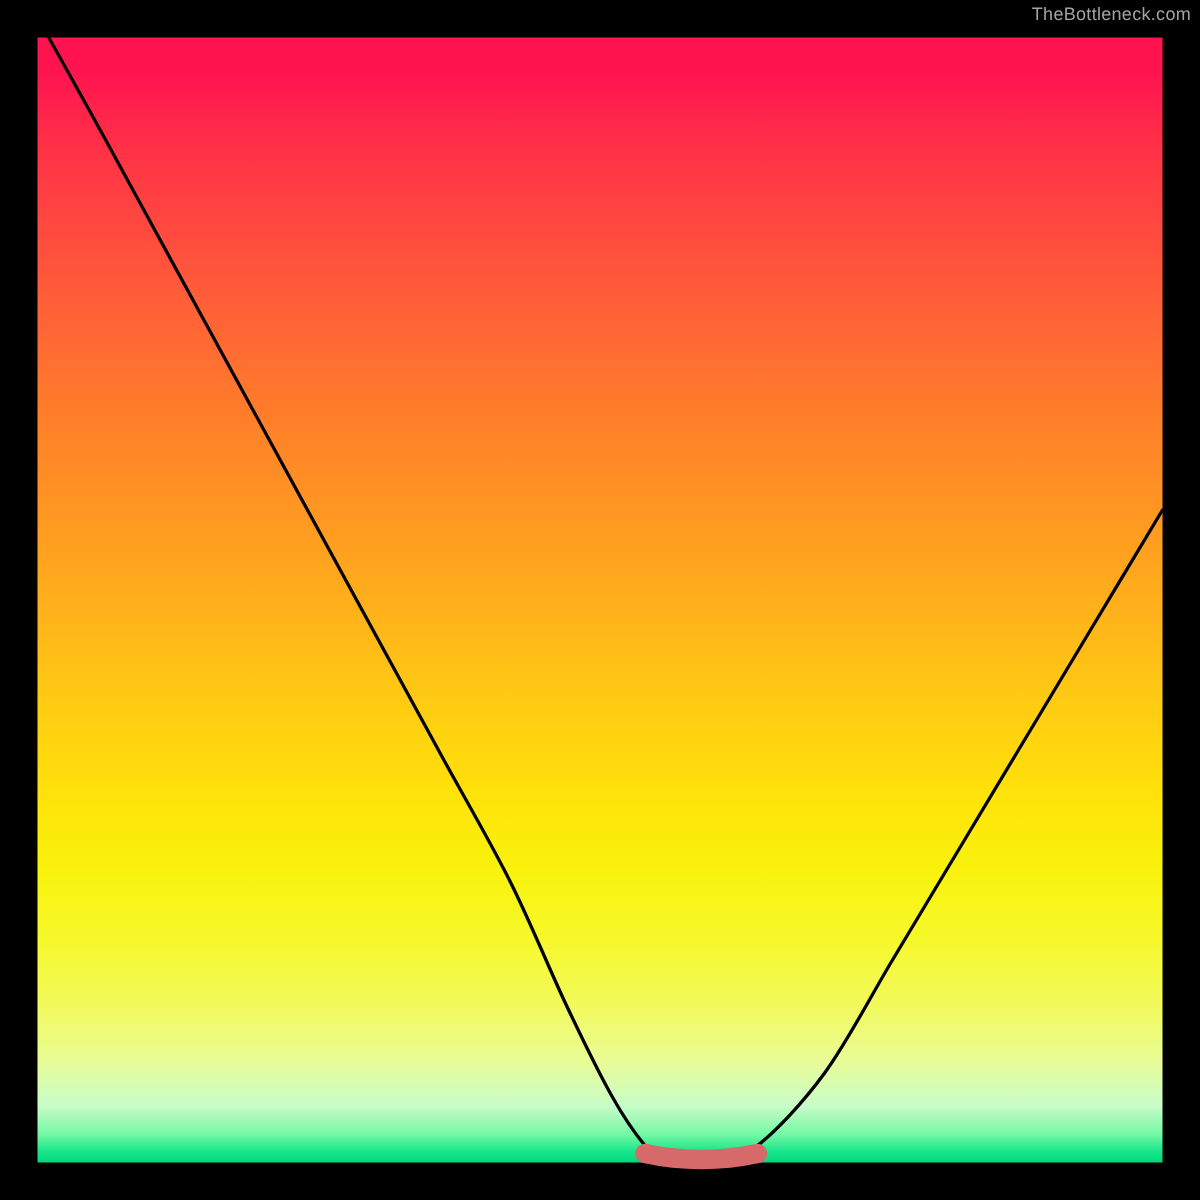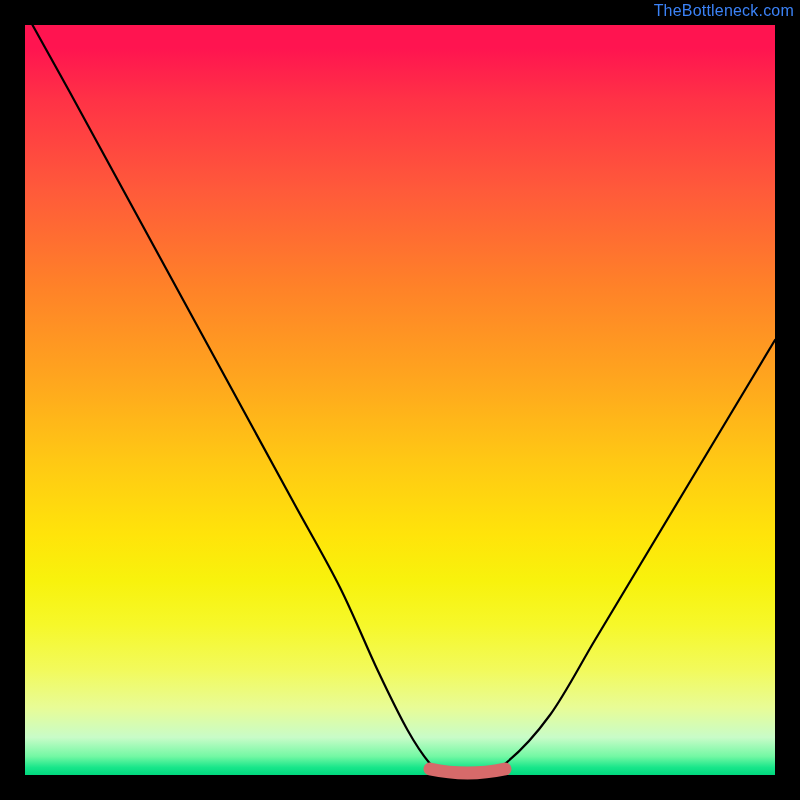--- a/index.html
+++ b/index.html
@@ -41,22 +41,22 @@
       #c8fcc8 95%,
       #74f8a4 97.5%,
       #18e68a 99%,
       #00d87e 100%
     );
   }
   .watermark {
     position: absolute;
     top: 2px;
     right: 6px;
-    color: #3b82f6;
-    font-size: 16px;
+    color: #a3a3a3;
+    font-size: 12px;
     font-weight: 500;
     letter-spacing: 0.2px;
     user-select: none;
   }
   svg.curve {
     position: absolute;
     left: 0;
     top: 0;
     width: 750px;
     height: 750px;

